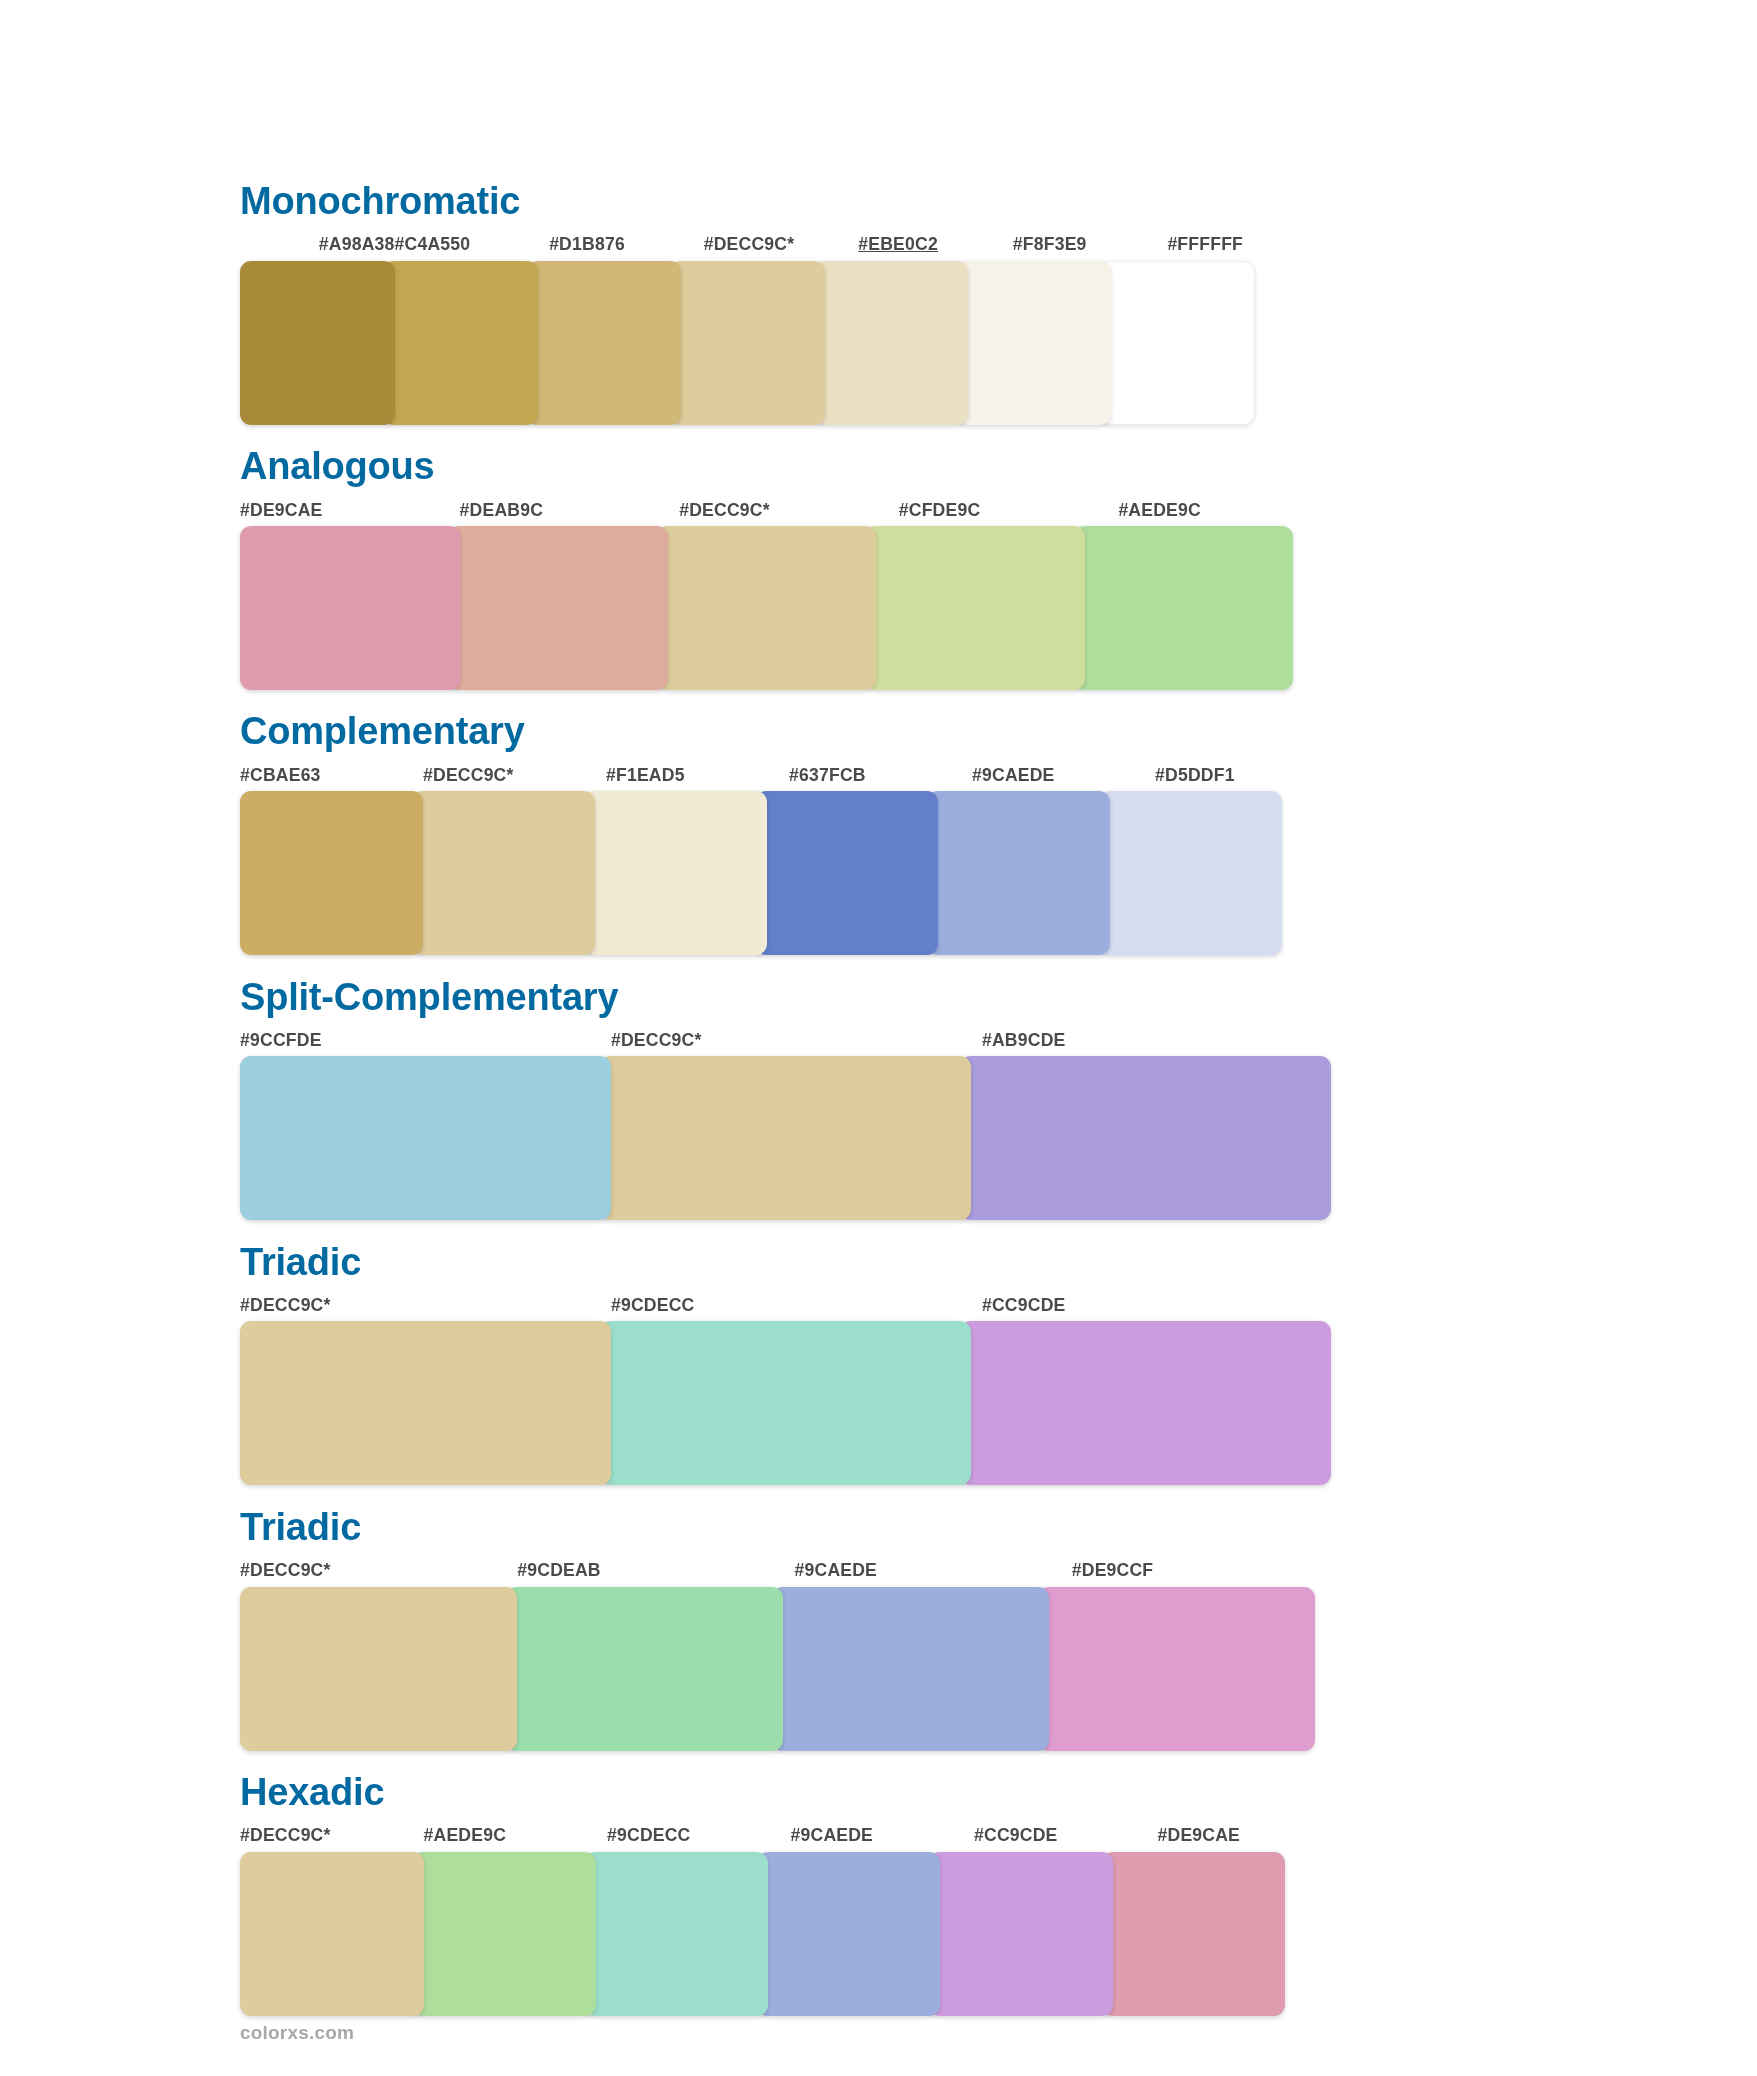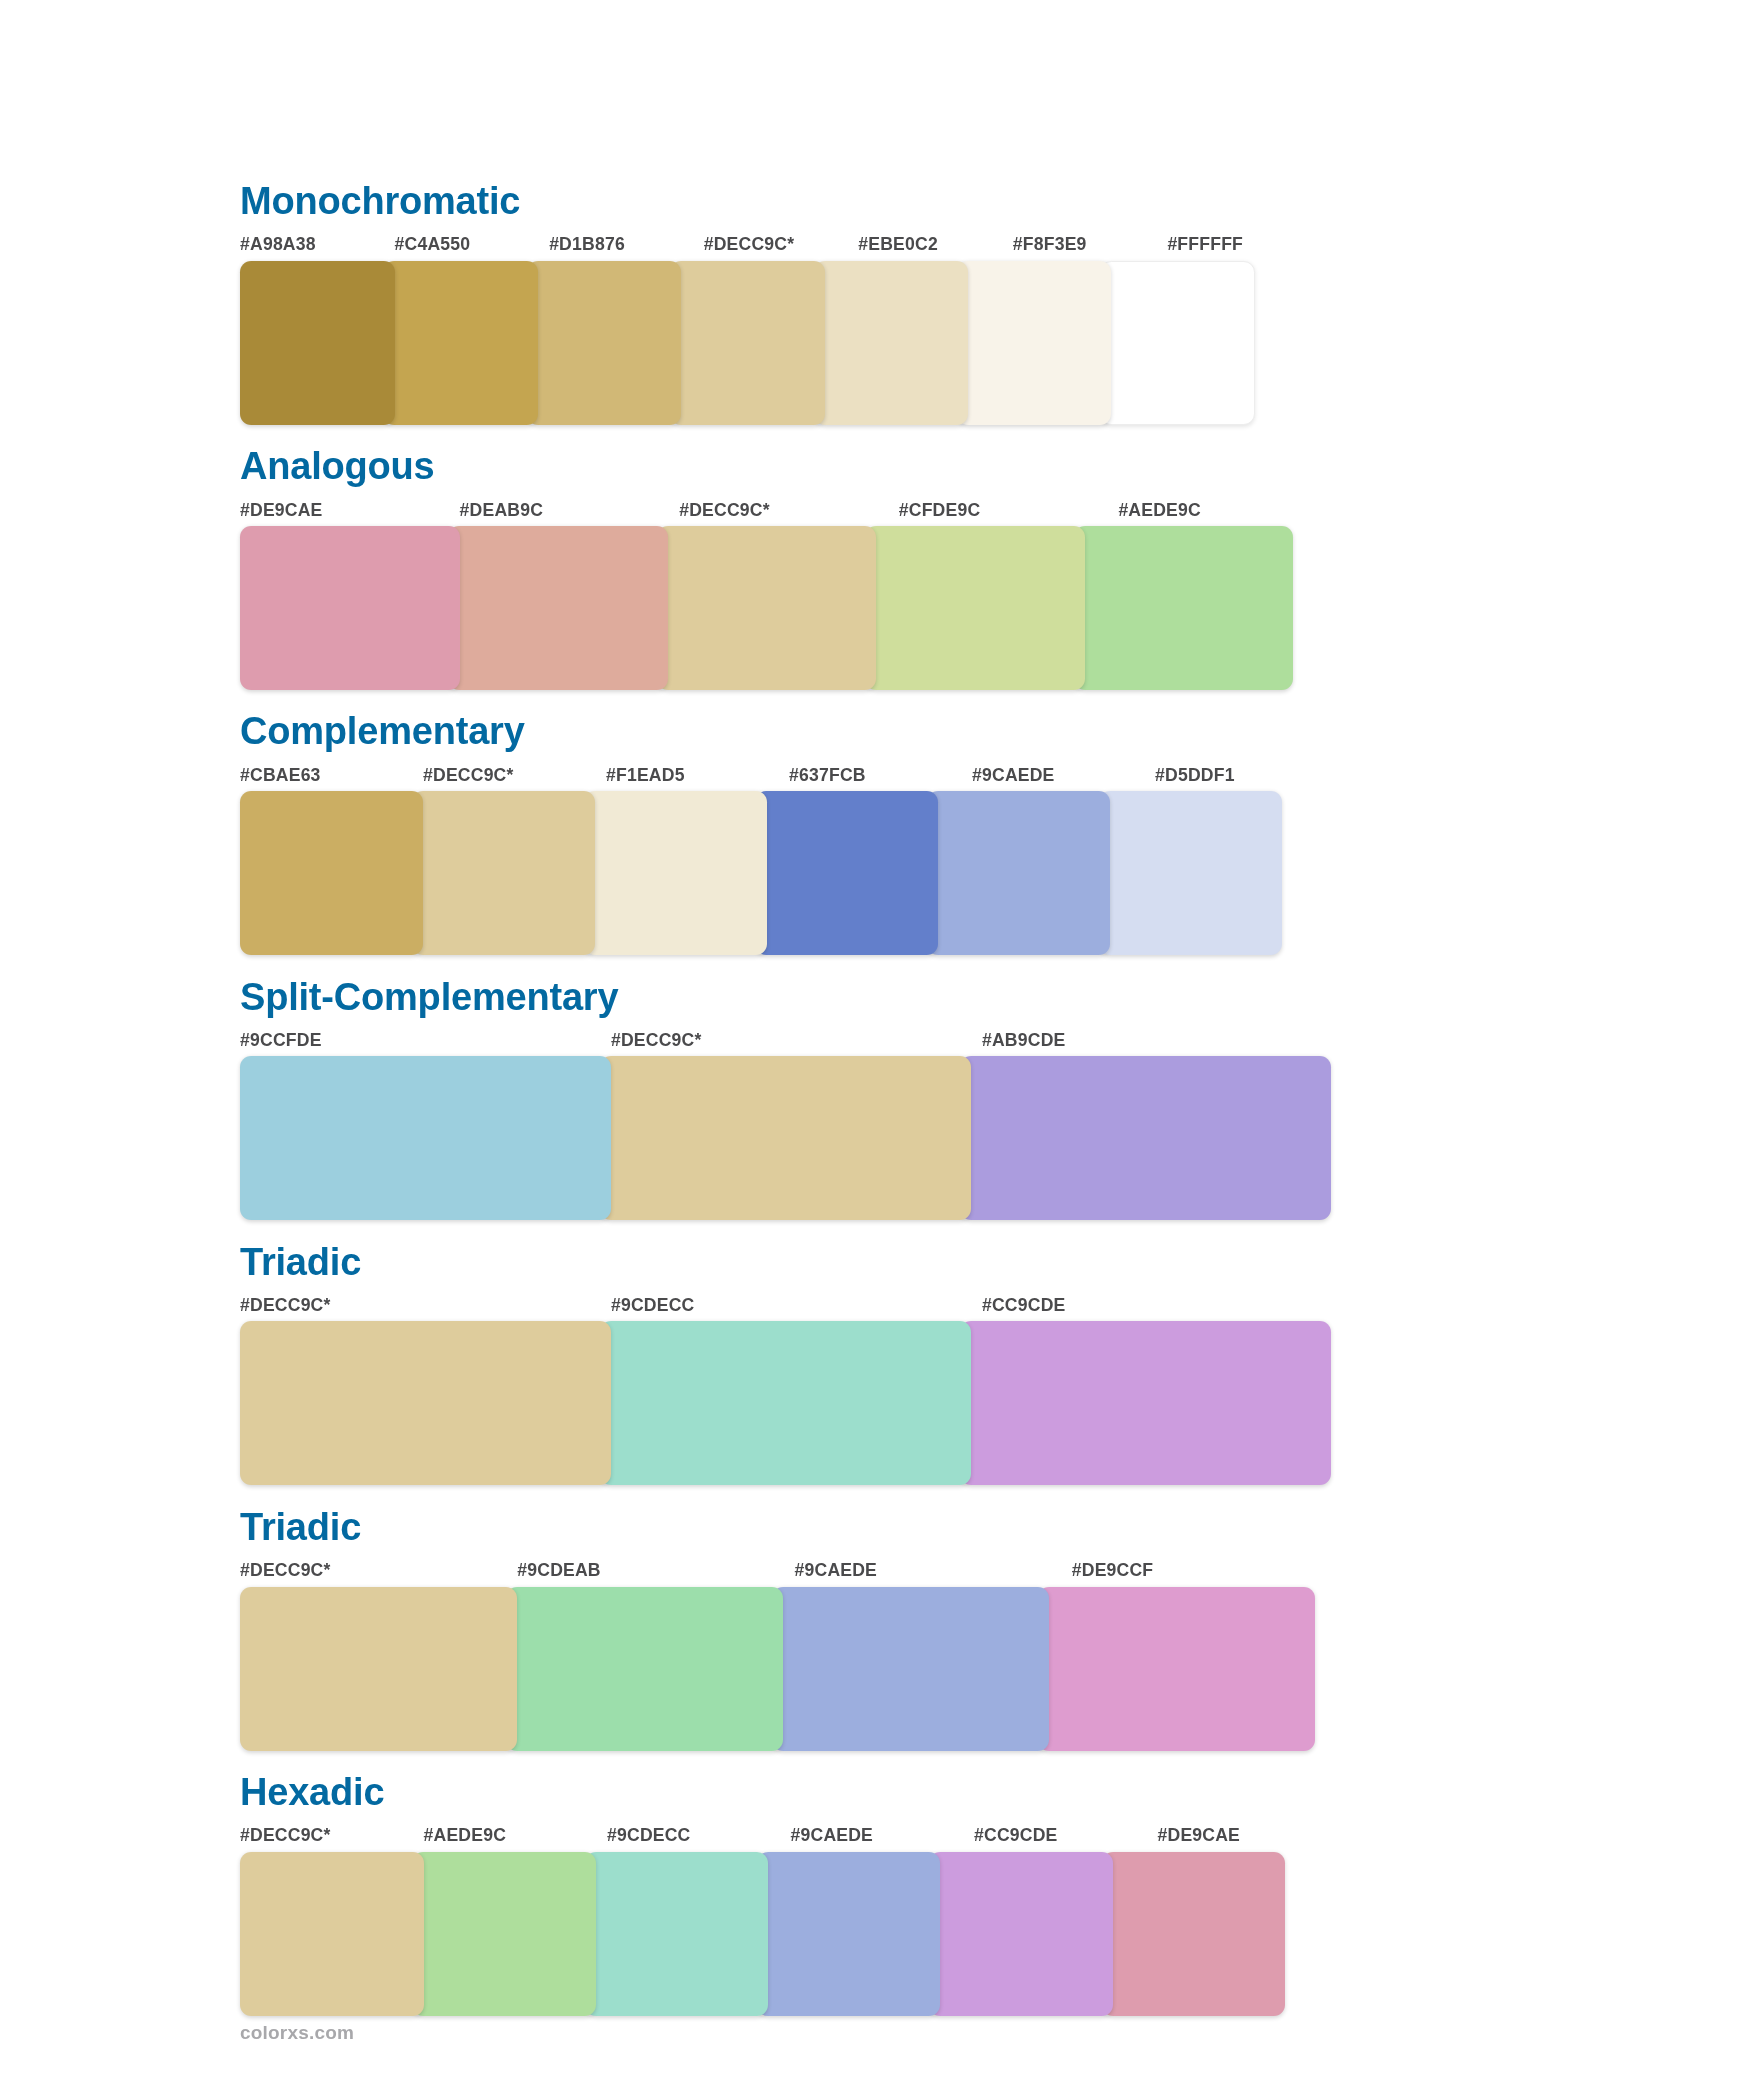--- a/index.html
+++ b/index.html
@@ -128,25 +128,25 @@
 </head>
 <body>
 
 <div class="page">
 
 
   <div class="sections">
       <div class="section">
         <div class="section-title">Monochromatic</div>
         <div class="labels-row row-w-mono">
-          <div class="swatch-label" style="width: 14.2857%;">#A98A38</div>
+          <div class="swatch-label" style="width: 14.2857%; text-align: right;">#A98A38</div>
           <div class="swatch-label" style="width: 14.2857%;">#C4A550</div>
           <div class="swatch-label" style="width: 14.2857%;">#D1B876</div>
           <div class="swatch-label" style="width: 14.2857%;">#DECC9C*</div>
-          <div class="swatch-label" style="width: 14.2857%;">#EBE0C2</div>
+          <div class="swatch-label" style="width: 14.2857%; text-decoration: underline;">#EBE0C2</div>
           <div class="swatch-label" style="width: 14.2857%;">#F8F3E9</div>
           <div class="swatch-label" style="width: 14.2857%;">#FFFFFF</div>
         </div>
         <div class="swatches-row row-w-mono">
           <div class="swatch" title="#A98A38" style="width: 14.2857%; background-color: rgb(169, 138, 56); z-index: 7;"></div>
           <div class="swatch" title="#C4A550" style="width: 14.2857%; background-color: rgb(196, 165, 80); z-index: 6;"></div>
           <div class="swatch" title="#D1B876" style="width: 14.2857%; background-color: rgb(209, 184, 118); z-index: 5;"></div>
           <div class="swatch" title="#DECC9C*" style="width: 14.2857%; background-color: rgb(222, 204, 156); z-index: 4;"></div>
           <div class="swatch" title="#EBE0C2" style="width: 14.2857%; background-color: rgb(235, 224, 194); z-index: 3;"></div>
           <div class="swatch" title="#F8F3E9" style="width: 14.2857%; background-color: rgb(248, 243, 233); z-index: 2;"></div>

